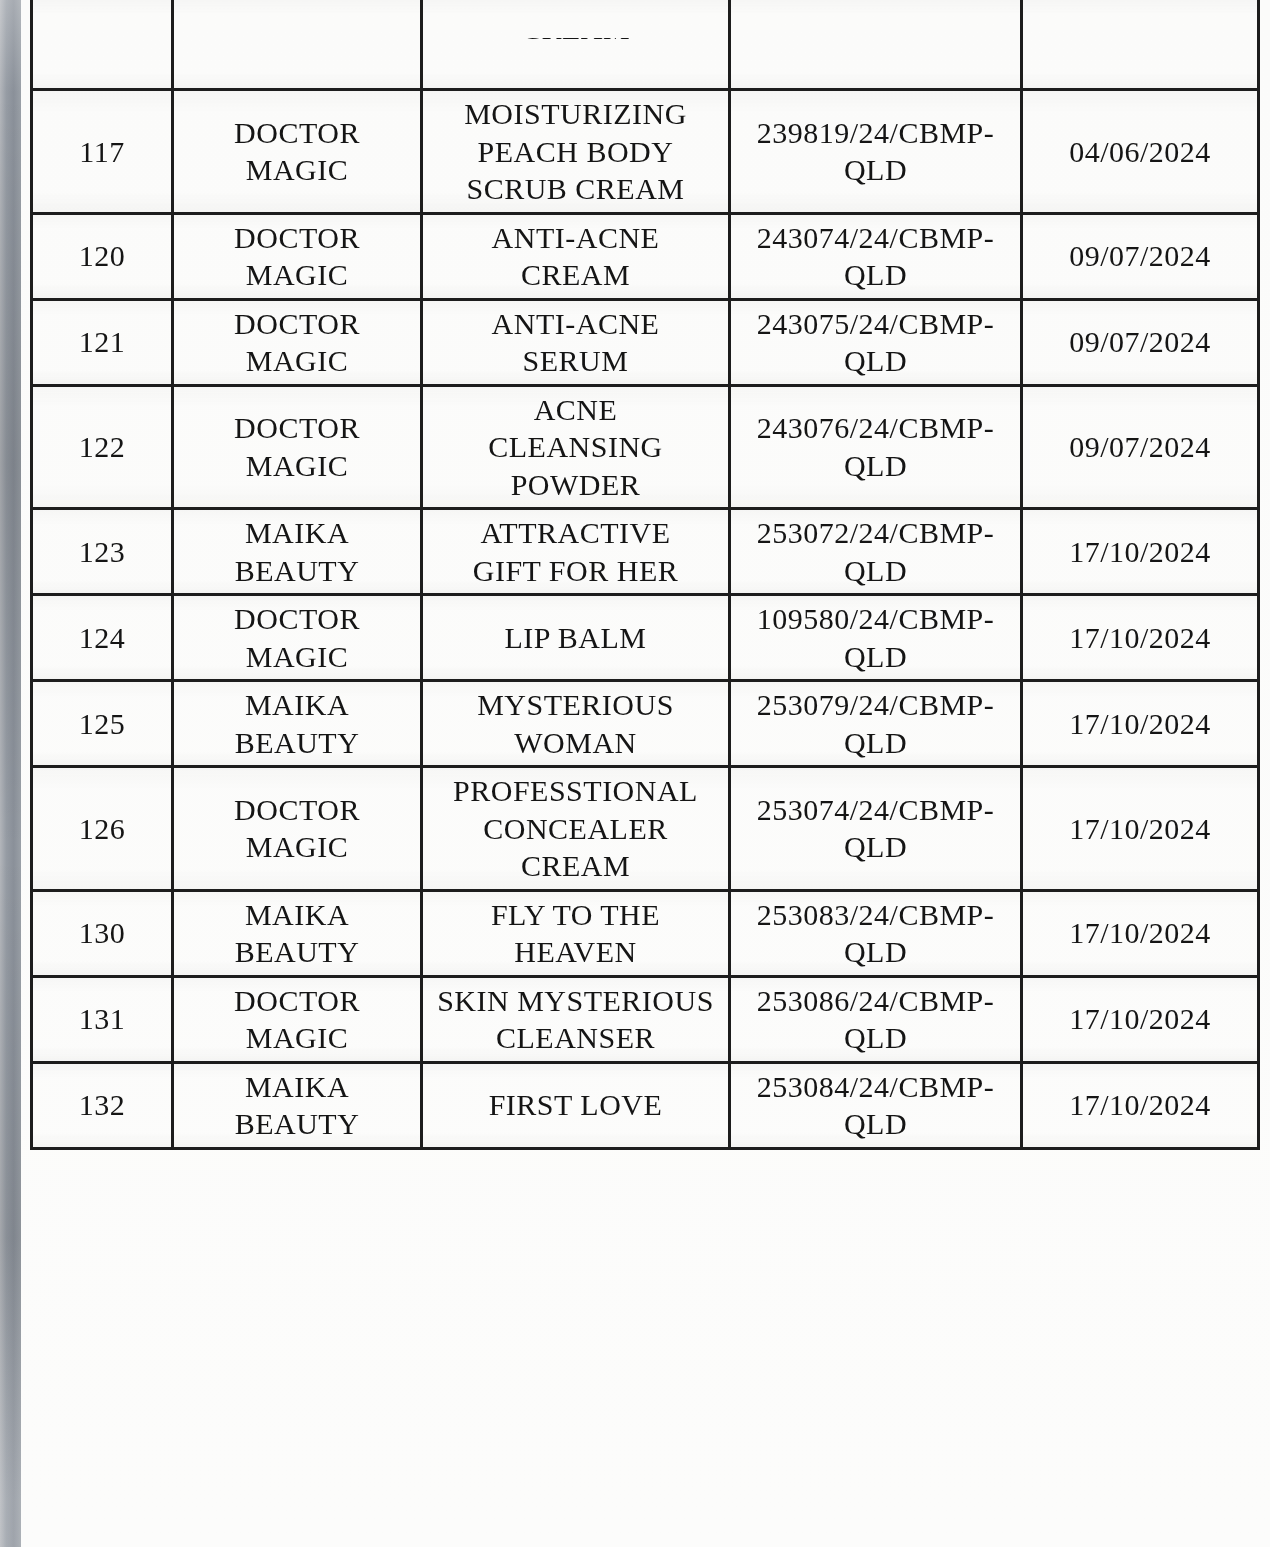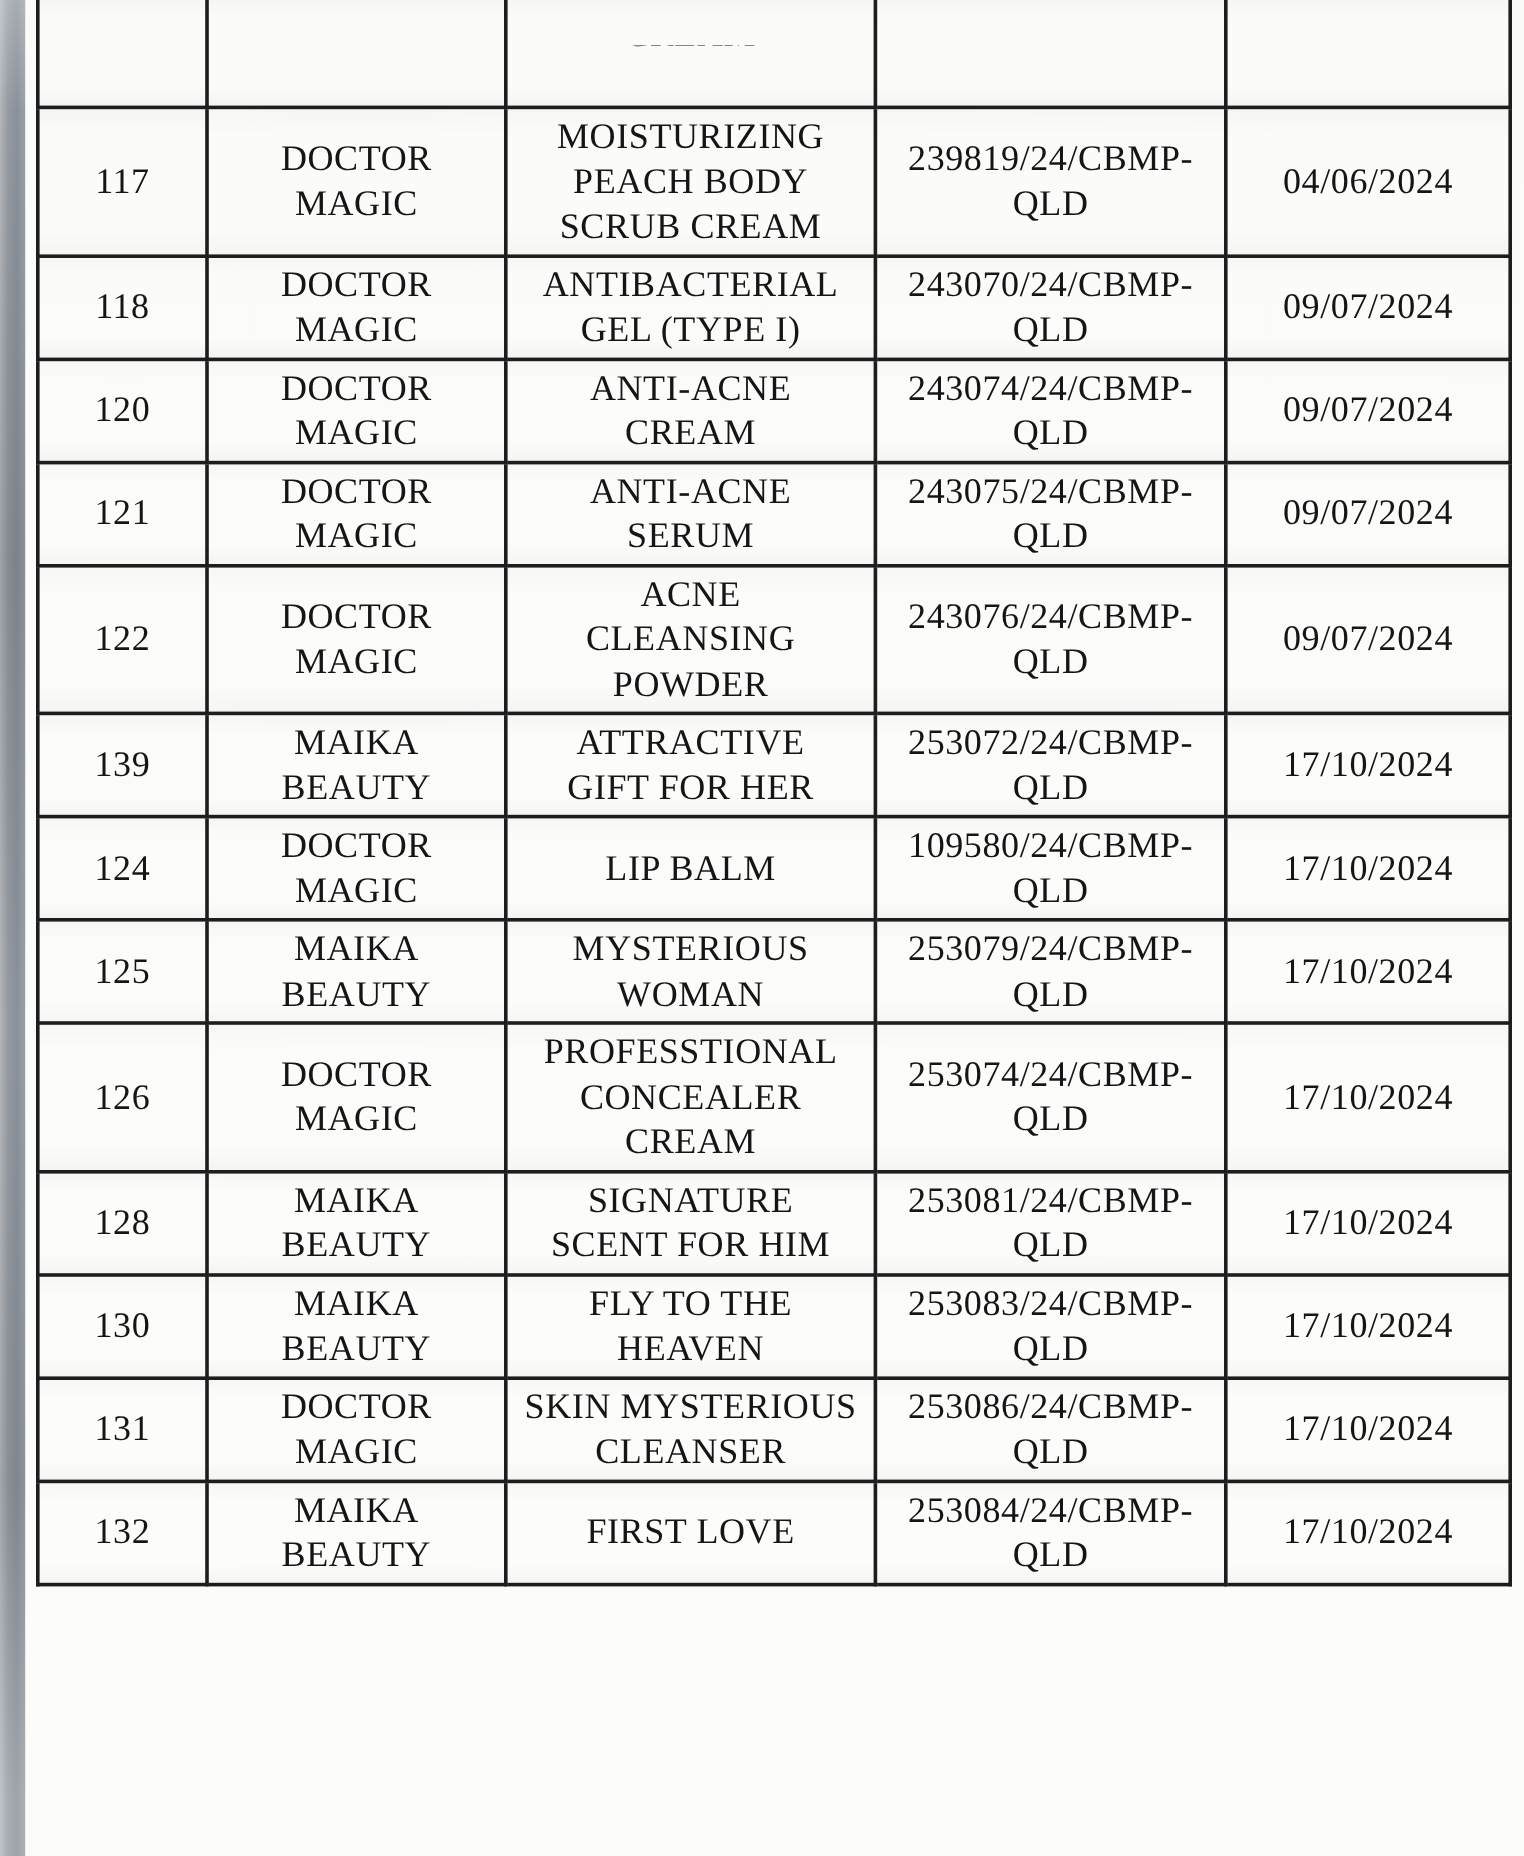--- a/index.html
+++ b/index.html
@@ -110,30 +110,20 @@
             <td>DOCTOR
 MAGIC</td>
             <td>MOISTURIZING
 PEACH BODY
 SCRUB CREAM</td>
             <td>239819/24/CBMP-
 QLD</td>
             <td>04/06/2024</td>
           </tr>
           <tr>
-            <td>118</td>
-            <td>DOCTOR
-MAGIC</td>
-            <td>ANTIBACTERIAL
-GEL (TYPE I)</td>
-            <td>243070/24/CBMP-
-QLD</td>
-            <td>09/07/2024</td>
-          </tr>
-          <tr>
             <td>120</td>
             <td>DOCTOR
 MAGIC</td>
             <td>ANTI-ACNE
 CREAM</td>
             <td>243074/24/CBMP-
 QLD</td>
             <td>09/07/2024</td>
           </tr>
           <tr>
@@ -151,21 +141,21 @@
             <td>DOCTOR
 MAGIC</td>
             <td>ACNE
 CLEANSING
 POWDER</td>
             <td>243076/24/CBMP-
 QLD</td>
             <td>09/07/2024</td>
           </tr>
           <tr>
-            <td>139</td>
+            <td>123</td>
             <td>MAIKA
 BEAUTY</td>
             <td>ATTRACTIVE
 GIFT FOR HER</td>
             <td>253072/24/CBMP-
 QLD</td>
             <td>17/10/2024</td>
           </tr>
           <tr>
             <td>124</td>
@@ -187,30 +177,20 @@
             <td>17/10/2024</td>
           </tr>
           <tr class="row-tall">
             <td>126</td>
             <td>DOCTOR
 MAGIC</td>
             <td>PROFESSTIONAL
 CONCEALER
 CREAM</td>
             <td>253074/24/CBMP-
-QLD</td>
-            <td>17/10/2024</td>
-          </tr>
-          <tr>
-            <td>128</td>
-            <td>MAIKA
-BEAUTY</td>
-            <td>SIGNATURE
-SCENT FOR HIM</td>
-            <td>253081/24/CBMP-
 QLD</td>
             <td>17/10/2024</td>
           </tr>
           <tr>
             <td>130</td>
             <td>MAIKA
 BEAUTY</td>
             <td>FLY TO THE
 HEAVEN</td>
             <td>253083/24/CBMP-

